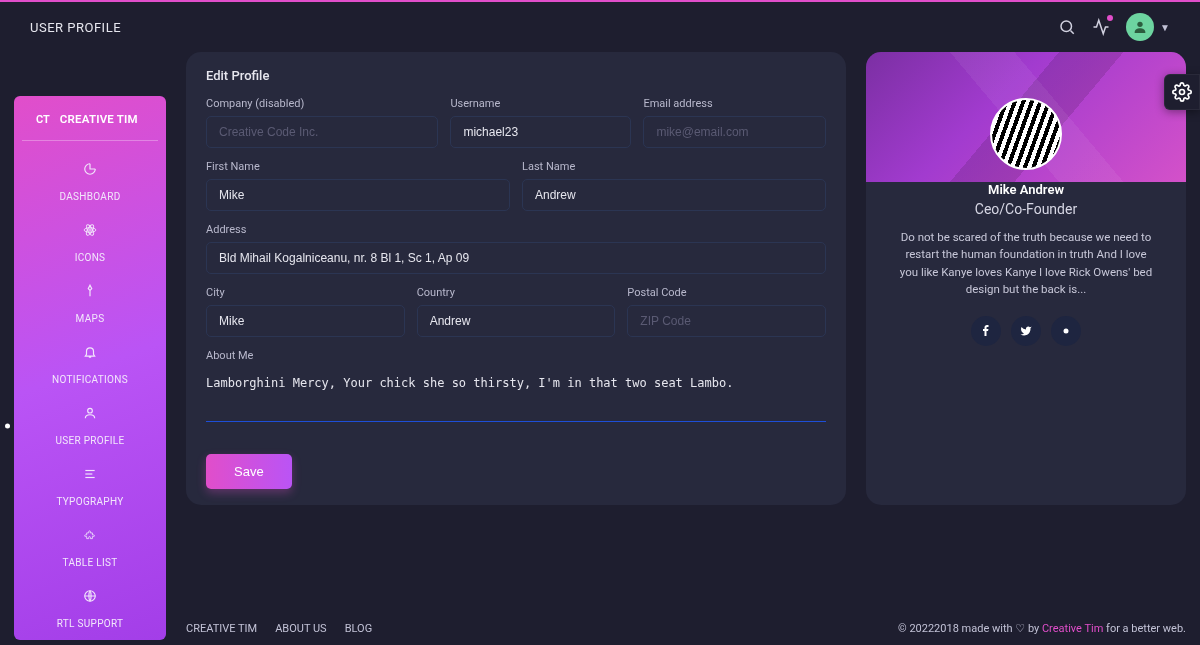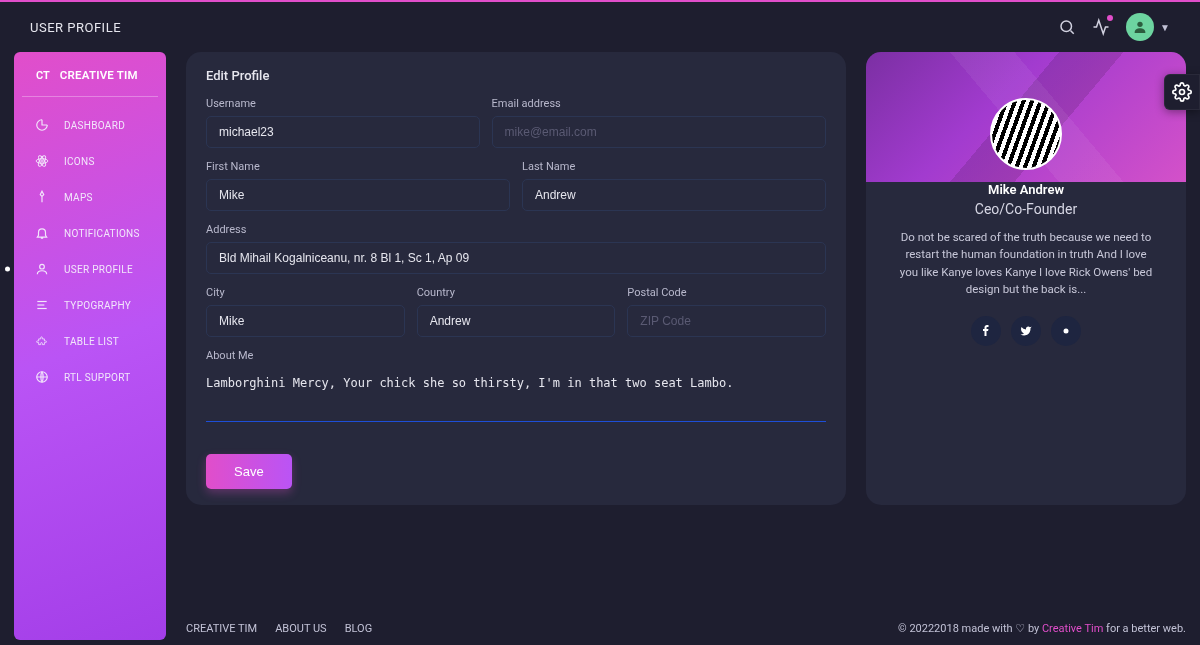--- a/index.html
+++ b/index.html
@@ -11,25 +11,25 @@
 .topbar-spacer { flex: 1; }
 .topbar-icon { width: 34px; height: 34px; display: flex; align-items: center; justify-content: center; color: #d1d1e0; cursor: pointer; }
 .topbar-avatar { width: 28px; height: 28px; border-radius: 50%; background: #6dd4a0; display: flex; align-items: center; justify-content: center; margin-left: 8px; cursor: pointer; position: relative; }
 .caret-down { margin-left: 6px; color: #c2c2d6; font-size: 10px; }
 .dot-badge { width:6px;height:6px;border-radius:50%;background:#e14eca;position:absolute;top:5px;right:5px; }
 
 
 .page { display: flex; height: 593px; padding: 0 14px 5px 14px; gap: 20px; }
 
 
-.sidebar { width: 152px; border-radius: 6px; background: linear-gradient(160deg, #e14eca 0%, #ba54f5 50%, #a33ee8 100%); color: #fff; padding: 16px 0; flex-shrink:0; }
+.sidebar { width: 152px; border-radius: 6px; background: linear-gradient(160deg, #e14eca 0%, #ba54f5 50%, #a33ee8 100%); color: #fff; padding: 16px 0; flex-shrink:0;margin-top:44px; }
 .sidebar-brand { display:flex; align-items:center; gap:10px; padding: 0 14px 14px 14px; border-bottom: 1px solid rgba(255,255,255,0.3); margin: 0 8px 10px 8px; }
 .brand-badge { font-size: 11px; font-weight:600; }
 .brand-name { font-size: 11.5px; font-weight:600; letter-spacing:0.2px; }
-.nav-item { display:flex; align-items:center; gap:14px; padding: 10px 20px; font-size: 10px; letter-spacing:0.3px; color:#f2e6fb; cursor:pointer; position:relative; }
+.nav-item { display:flex; align-items:center; gap:14px; padding: 10px 20px; font-size: 10px; letter-spacing:0.3px; color:#f2e6fb; cursor:pointer; position:relative;flex-direction:column; }
 .nav-item.active::before { content:""; position:absolute; left:-9px; top:50%; transform:translateY(-50%); width:5px; height:5px; border-radius:50%; background:#fff; }
 .nav-icon { width:16px; height:16px; display:flex; align-items:center; justify-content:center; flex-shrink:0; }
 
 
 .main { flex: 1; display:flex; flex-direction:column; position:relative; }
 .content-row { display:flex; gap:20px; }
 
 
 .card { background: #27293d; border-radius: 15px; padding: 16px 20px; }
 .card.form-card { flex: 1; }
@@ -181,20 +181,24 @@
     </div>
   </div>
 
   <div class="main">
     <div class="content-row">
 
       <div class="card form-card">
         <div class="card-title">Edit Profile</div>
 
         <div class="form-row">
+          <div class="form-group" style="flex:1.4">
+            <label>Company (disabled)</label>
+            <input class="disabled" disabled="" placeholder="Creative Code Inc." style="">
+          </div>
           <div class="form-group" style="flex:0.9">
             <label>Username</label>
             <input value="michael23" style="">
           </div>
           <div class="form-group" style="flex:1.1">
             <label>Email address</label>
             <input placeholder="mike@email.com" style="">
           </div>
         </div>
 

